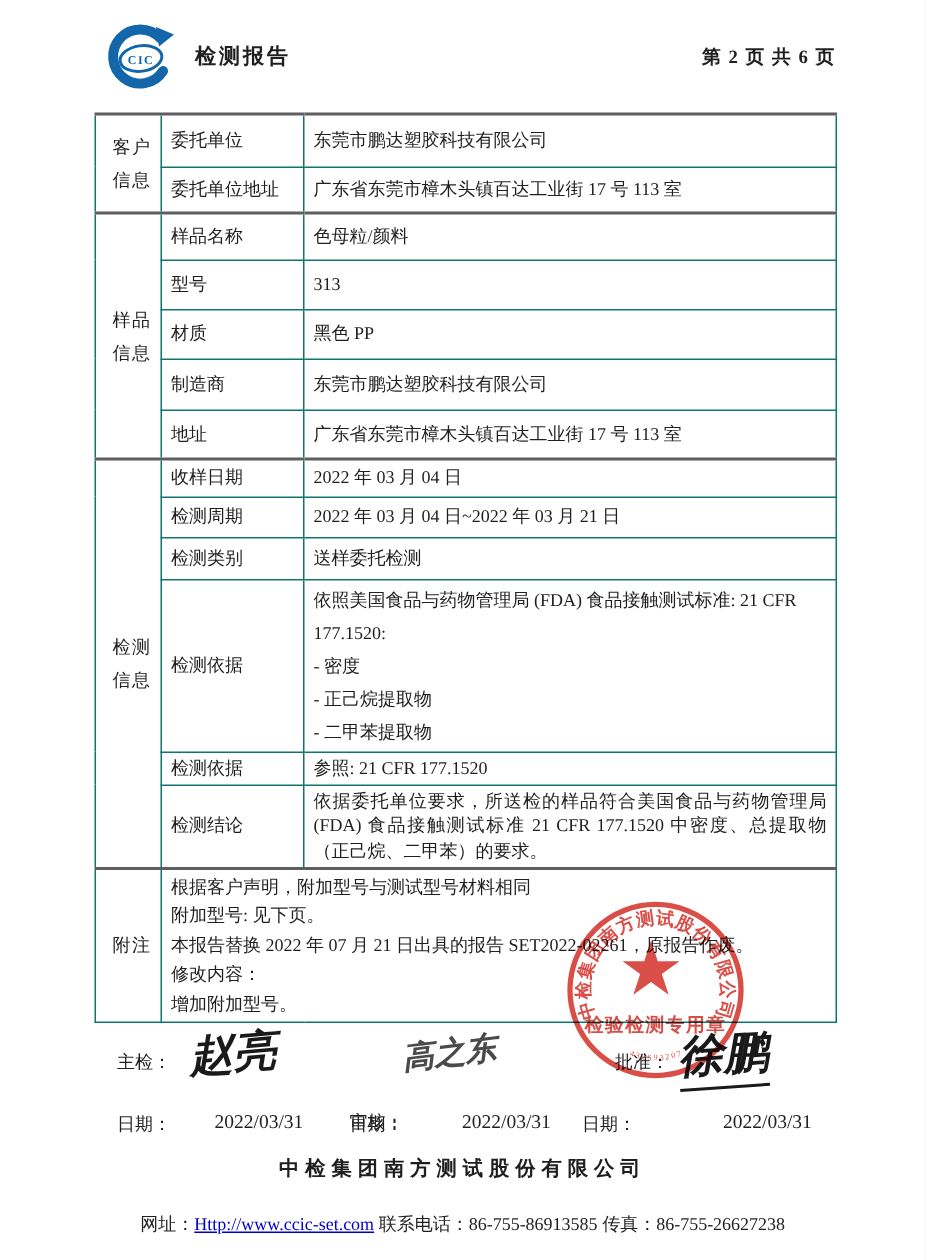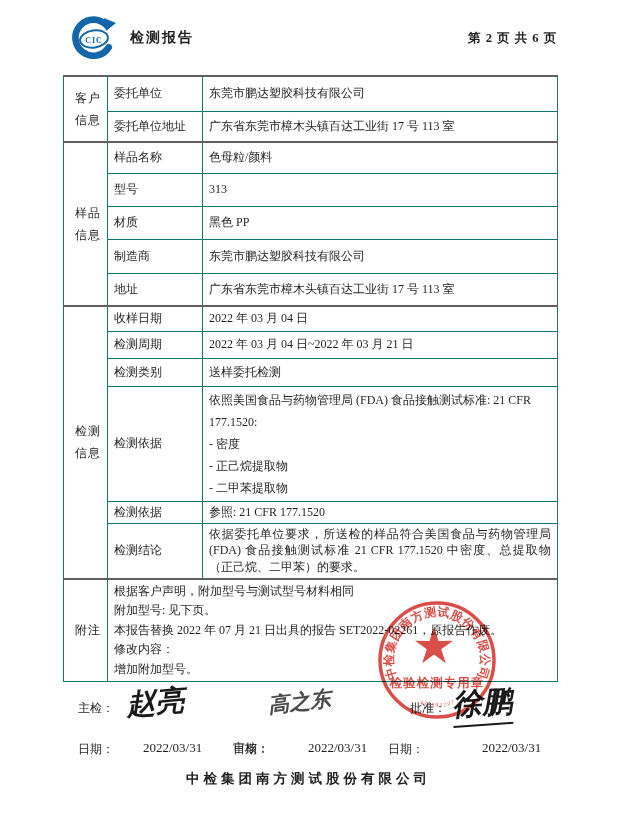--- a/index.html
+++ b/index.html
@@ -162,14 +162,17 @@
     </text>
     <polygon points="57,27 61.5,40.9 76,40.8 64.2,49.3 68.8,63.2 57,54.6 45.2,63.2 49.8,49.3 38,40.8 52.5,40.9" fill="#d53a33"></polygon>
     <text x="60" y="87" text-anchor="middle" font-size="12.5" font-weight="bold" fill="#d53a33" letter-spacing="1">检验检测专用章</text>
     <path id="arcBot" d="M 29.8 96.0 A 47 47 0 0 0 90.2 96.0" fill="none"></path>
     <text font-size="5.5" fill="#d53a33">
       <textPath href="#arcBot" startOffset="50%" text-anchor="middle">4 3 2 5 9 3 2 0 7</textPath>
     </text>
   </svg>
 
   <div class="ftr ftr-company">中检集团南方测试股份有限公司</div>
+  <div class="ftr ftr-line ftr-web">
+    <span>网址：</span><a href="#" class="weblink">Http://www.ccic-set.com</a><span> 联系电话：</span><span>86-755-86913585</span><span> 传真：</span><span>86-755-26627238</span>
+  </div>
 
 </div>
 
 </body></html>

